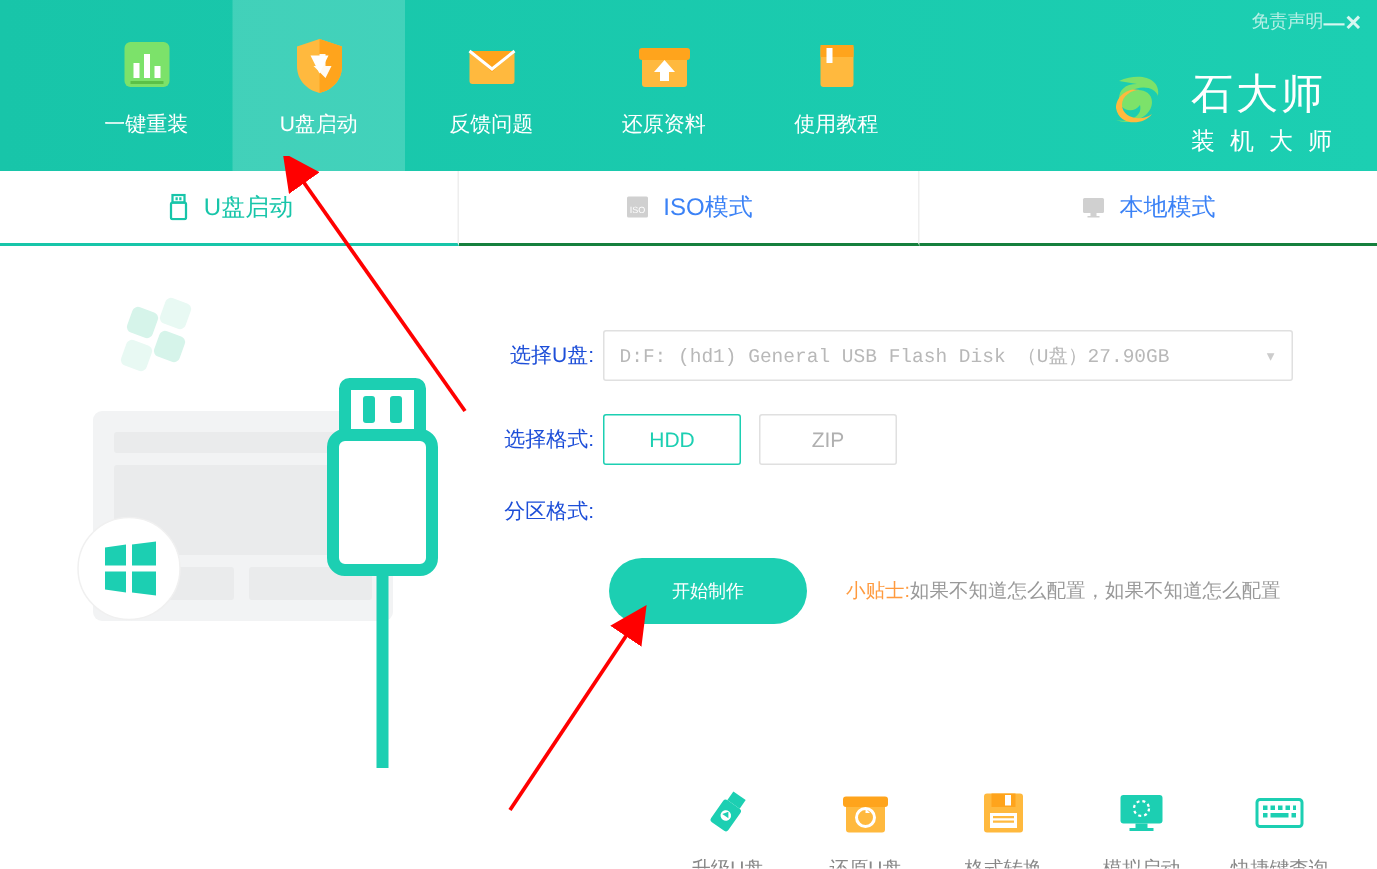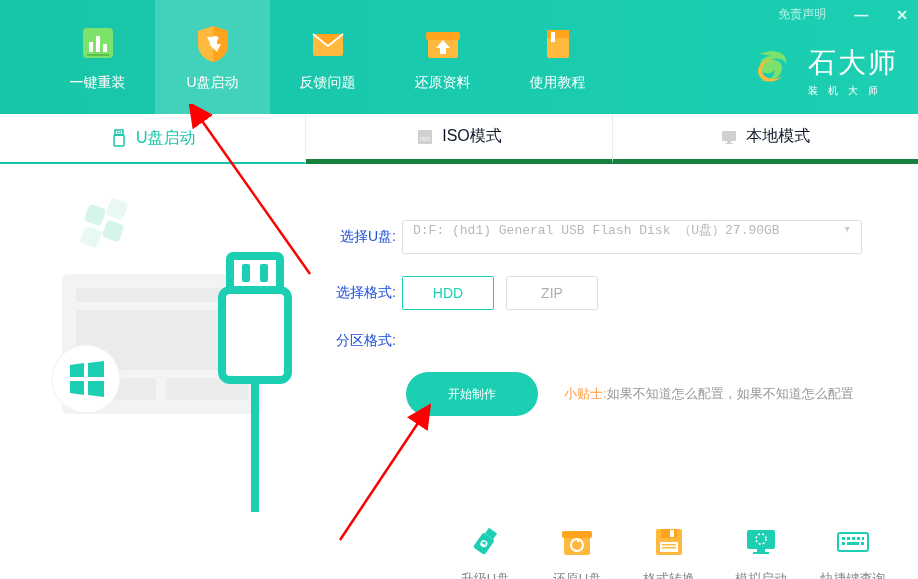--- a/index.html
+++ b/index.html
@@ -1,44 +1,44 @@
 <!DOCTYPE html>
 <html><head>
 <meta charset="utf-8">
 <style>
 * { margin: 0; padding: 0; box-sizing: border-box; }
 body { font-family: "Microsoft YaHei", sans-serif; background: #fff; width: 918px; height: 579px; overflow: hidden; position: relative; }
 
 .header { background: linear-gradient(to right, #18c5a9, #1ccfb2); height: 114px; display: flex; align-items: stretch; position: relative; }
-.top-right-controls { position: absolute; top: 6px; right: 10px; display: flex; align-items: center; gap: 28px; color: #b9f0e6; font-size: 12px; }
+.top-right-controls { position: absolute; top: 6px; right: 10px; display: flex; align-items: center; gap: 0; color: #b9f0e6; font-size: 12px; }
 .top-right-controls span { cursor: pointer; }
 .win-btn { color: #d7f7f1; font-weight: bold; font-size: 14px; cursor: pointer; }
 
 .nav { display: flex; height: 100%; margin-left: 40px; }
 .nav-item { width: 115px; display: flex; flex-direction: column; align-items: center; justify-content: center; color: #fff; font-size: 14px; cursor: pointer; position: relative; }
 .nav-item.active { background: rgba(255,255,255,0.18); }
 .nav-icon { width: 42px; height: 42px; margin-bottom: 10px; display: flex; align-items: center; justify-content: center; border-radius: 6px; position: relative; }
 
 .brand { position: absolute; right: 20px; top: 44px; display: flex; gap: 12px; }
 .brand-text { color: #fff; }
 .brand-text .t1 { font-size: 28px; font-weight: 500; letter-spacing: 2px; }
-.brand-text .t2 { font-size: 10px; letter-spacing: 10px; margin-top: 2px; }
+.brand-text .t2 { font-size: 16px; letter-spacing: 10px; margin-top: 2px; }
 
 .subtabs { display: flex; height: 50px; background: #fff; }
-.subtab { flex: 1; display: flex; align-items: center; justify-content: center; gap: 8px; font-size: 16px; border-bottom: 5px solid #15803d; border-right: 1px solid #eee; color: #0f172a; cursor: pointer; }
+.subtab { flex: 1; display: flex; align-items: center; justify-content: center; gap: 8px; font-size: 16px; border-bottom: 2px solid #15803d; border-right: 1px solid #eee; color: #3b82f6; cursor: pointer; }
 .subtab:last-child { border-right: none; }
 .subtab.active { color: #17c5a9; border-bottom: 2px solid #17c5a9; }
 
 .main { display: flex; height: 348px; }
 .illustration { width: 316px; position: relative; }
 
 .form-area { flex: 1; padding: 56px 30px 0 0; color: #888; font-size: 14px; }
 .form-row { display: flex; align-items: center; margin-bottom: 22px; }
 .form-label { width: 80px; text-align: right; margin-right: 6px; color: #1d4ed8; }
-.select-box { flex: 1; max-width: 460px; height: 34px; border: 1px solid #e0e0e0; border-radius: 2px; display: flex; padding: 0 10px; color: #B8B8B8; font-size: 13px; font-family: "Courier New", monospace; position: relative; cursor: pointer; }
+.select-box { flex: 1; max-width: 460px; height: 34px; border: 1px solid #e0e0e0; border-radius: 2px; display: flex; align-items: center; padding: 0 10px; color: #B8B8B8; font-size: 13px; font-family: "Courier New", monospace; position: relative; cursor: pointer; }
 .select-box .arrow { position: absolute; right: 10px; color: #ccc; }
 
 .opt-group { display: flex; gap: 12px; border-radius: 14px; }
 .opt-btn { width: 92px; height: 34px; border: 1px solid #e0e0e0; border-radius: 2px; background: #fff; color: #B0B0B0; font-size: 14px; cursor: pointer; display: flex; align-items: center; justify-content: center; }
 .opt-btn.selected { border-color: #1ccfb2; color: #1ccfb2; }
 
 .action-row { display: flex; align-items: center; margin-top: 14px; }
 .start-btn { margin-left: 90px; width: 132px; height: 44px; background: #1ccfb2; color: #fff; border: none; border-radius: 22px; font-size: 12px; cursor: pointer; }
 .tip { margin-left: 26px; font-size: 13px; color: #999; }
 .tip .orange { color: #ff9a3e; }

